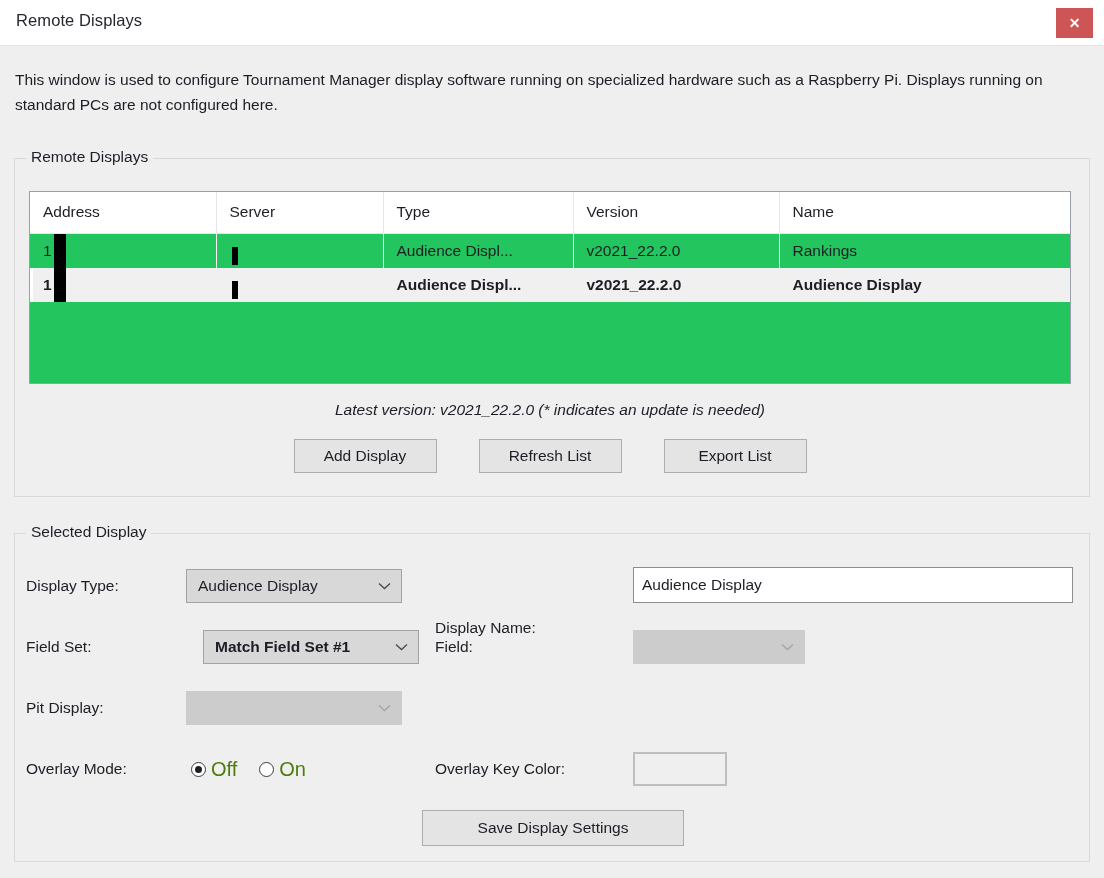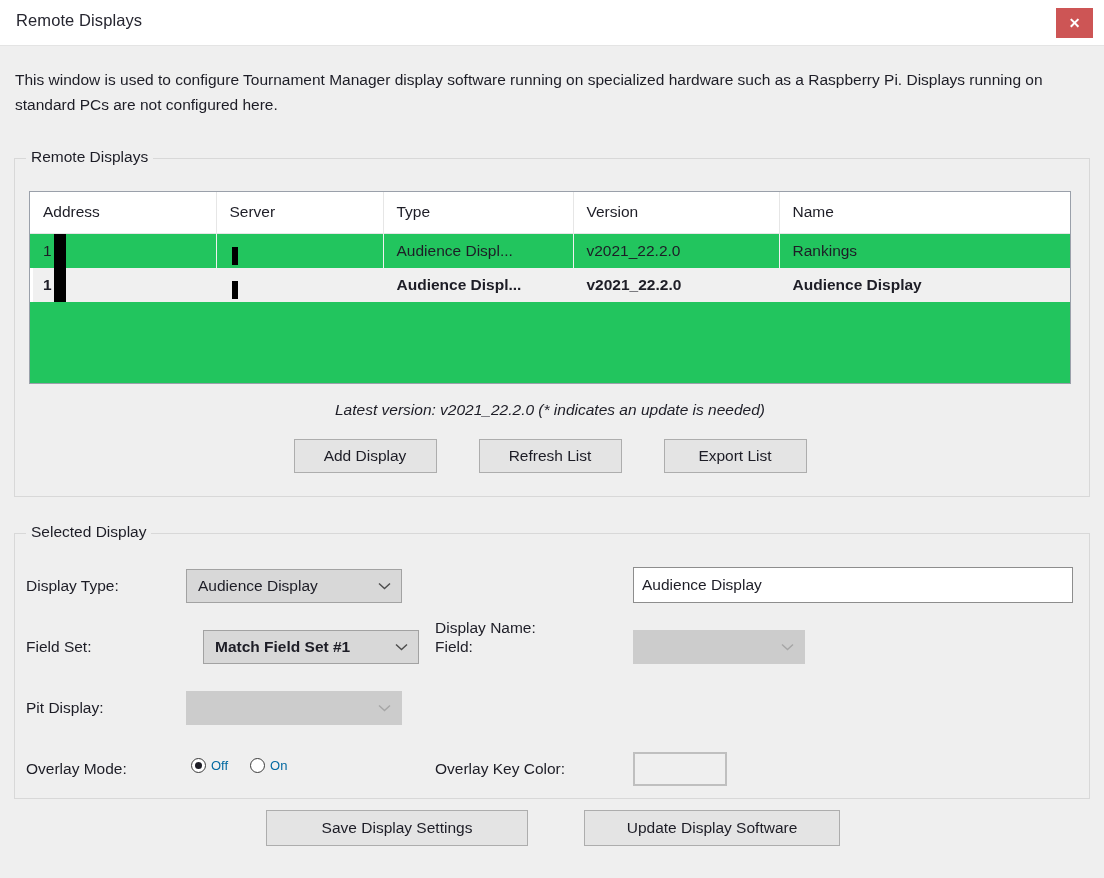--- a/index.html
+++ b/index.html
@@ -96,21 +96,21 @@
   #group-remote-displays {
     left: 14px;
     top: 158px;
     width: 1076px;
     height: 339px;
   }
   #group-selected-display {
     left: 14px;
     top: 533px;
     width: 1076px;
-    height: 266px;
+    height: 329px;
   }
 
   
   .table-wrap {
     position: absolute;
     left: 14px;
     top: 32px;
     width: 1042px;
     height: 193px;
     background: #22c55e;
@@ -300,21 +300,21 @@
     flex: none;
   }
   .radio-item.checked .radio-mark::after {
     content: "";
     position: absolute;
     left: 3px; top: 3px;
     width: 7px; height: 7px;
     border-radius: 50%;
     background: #1d1d26;
   }
-  .radio-label { font-size: 13px; color: #0369a1; }
+  .radio-label { font-size: 20px; color: #4d7c0f; }
 
   .color-swatch {
     position: absolute;
     box-sizing: border-box;
     background: #efefef;
     border: 2px solid #bfbfbf;
     cursor: pointer;
   }
 </style>
 </head>
@@ -431,17 +431,16 @@
       <label class="radio-item">
         <span class="radio-mark"></span>
         <span class="radio-label">On</span>
       </label>
     </div>
     <div class="field-label" style="left:420px; top:226px;">Overlay Key Color:</div>
     <div class="color-swatch" style="left:618px; top:218px; width:94px; height:34px;"></div>
 
     <div class="btn-row-save">
       <button class="btn" id="btn-save-display-settings">Save Display Settings</button>
-      <button class="btn" id="btn-update-display-software">Update Display Software</button>
     </div>
   </div>
 
 </div>
 
 </body></html>

